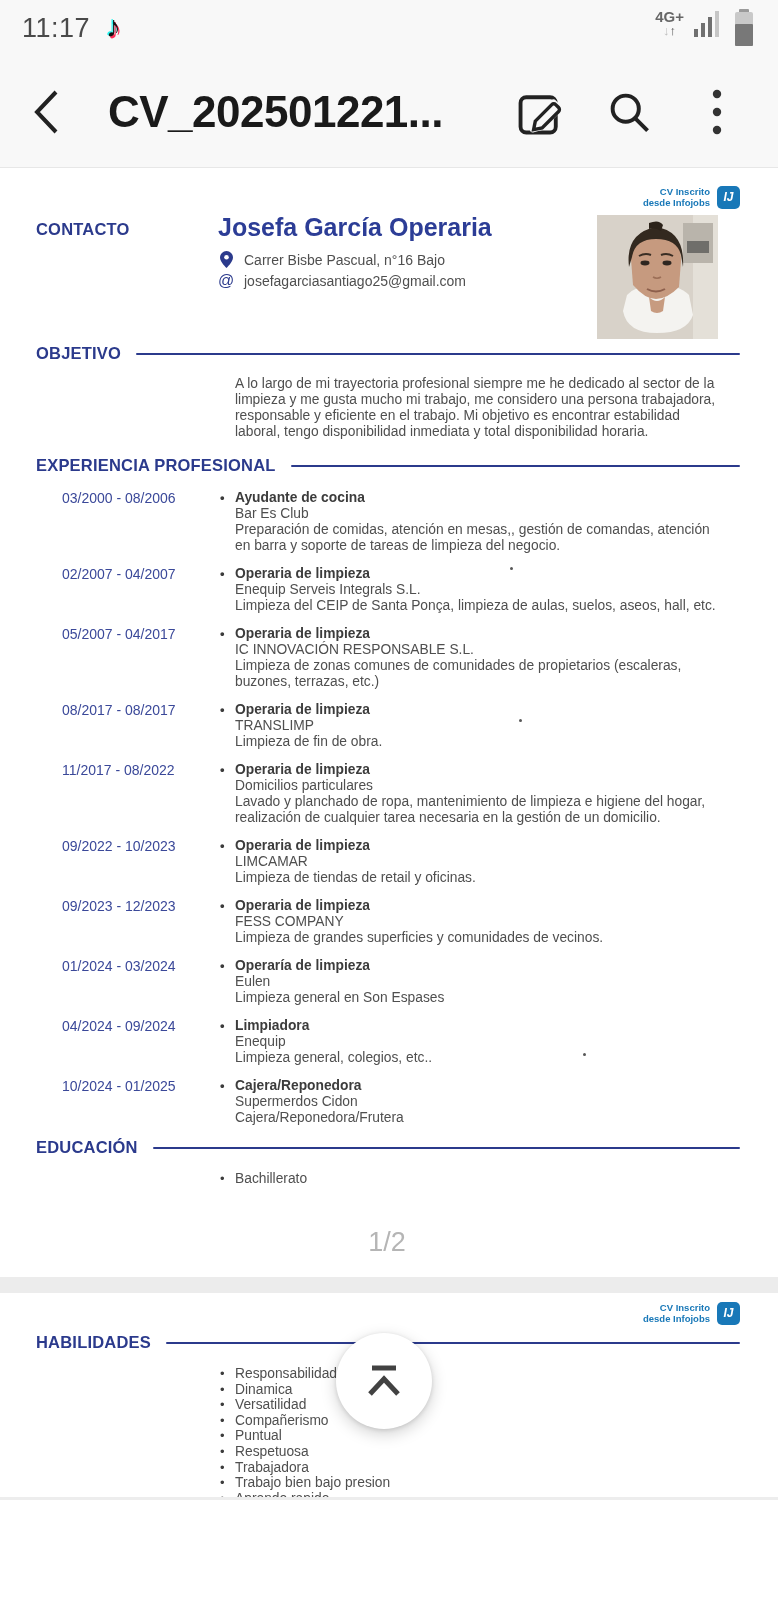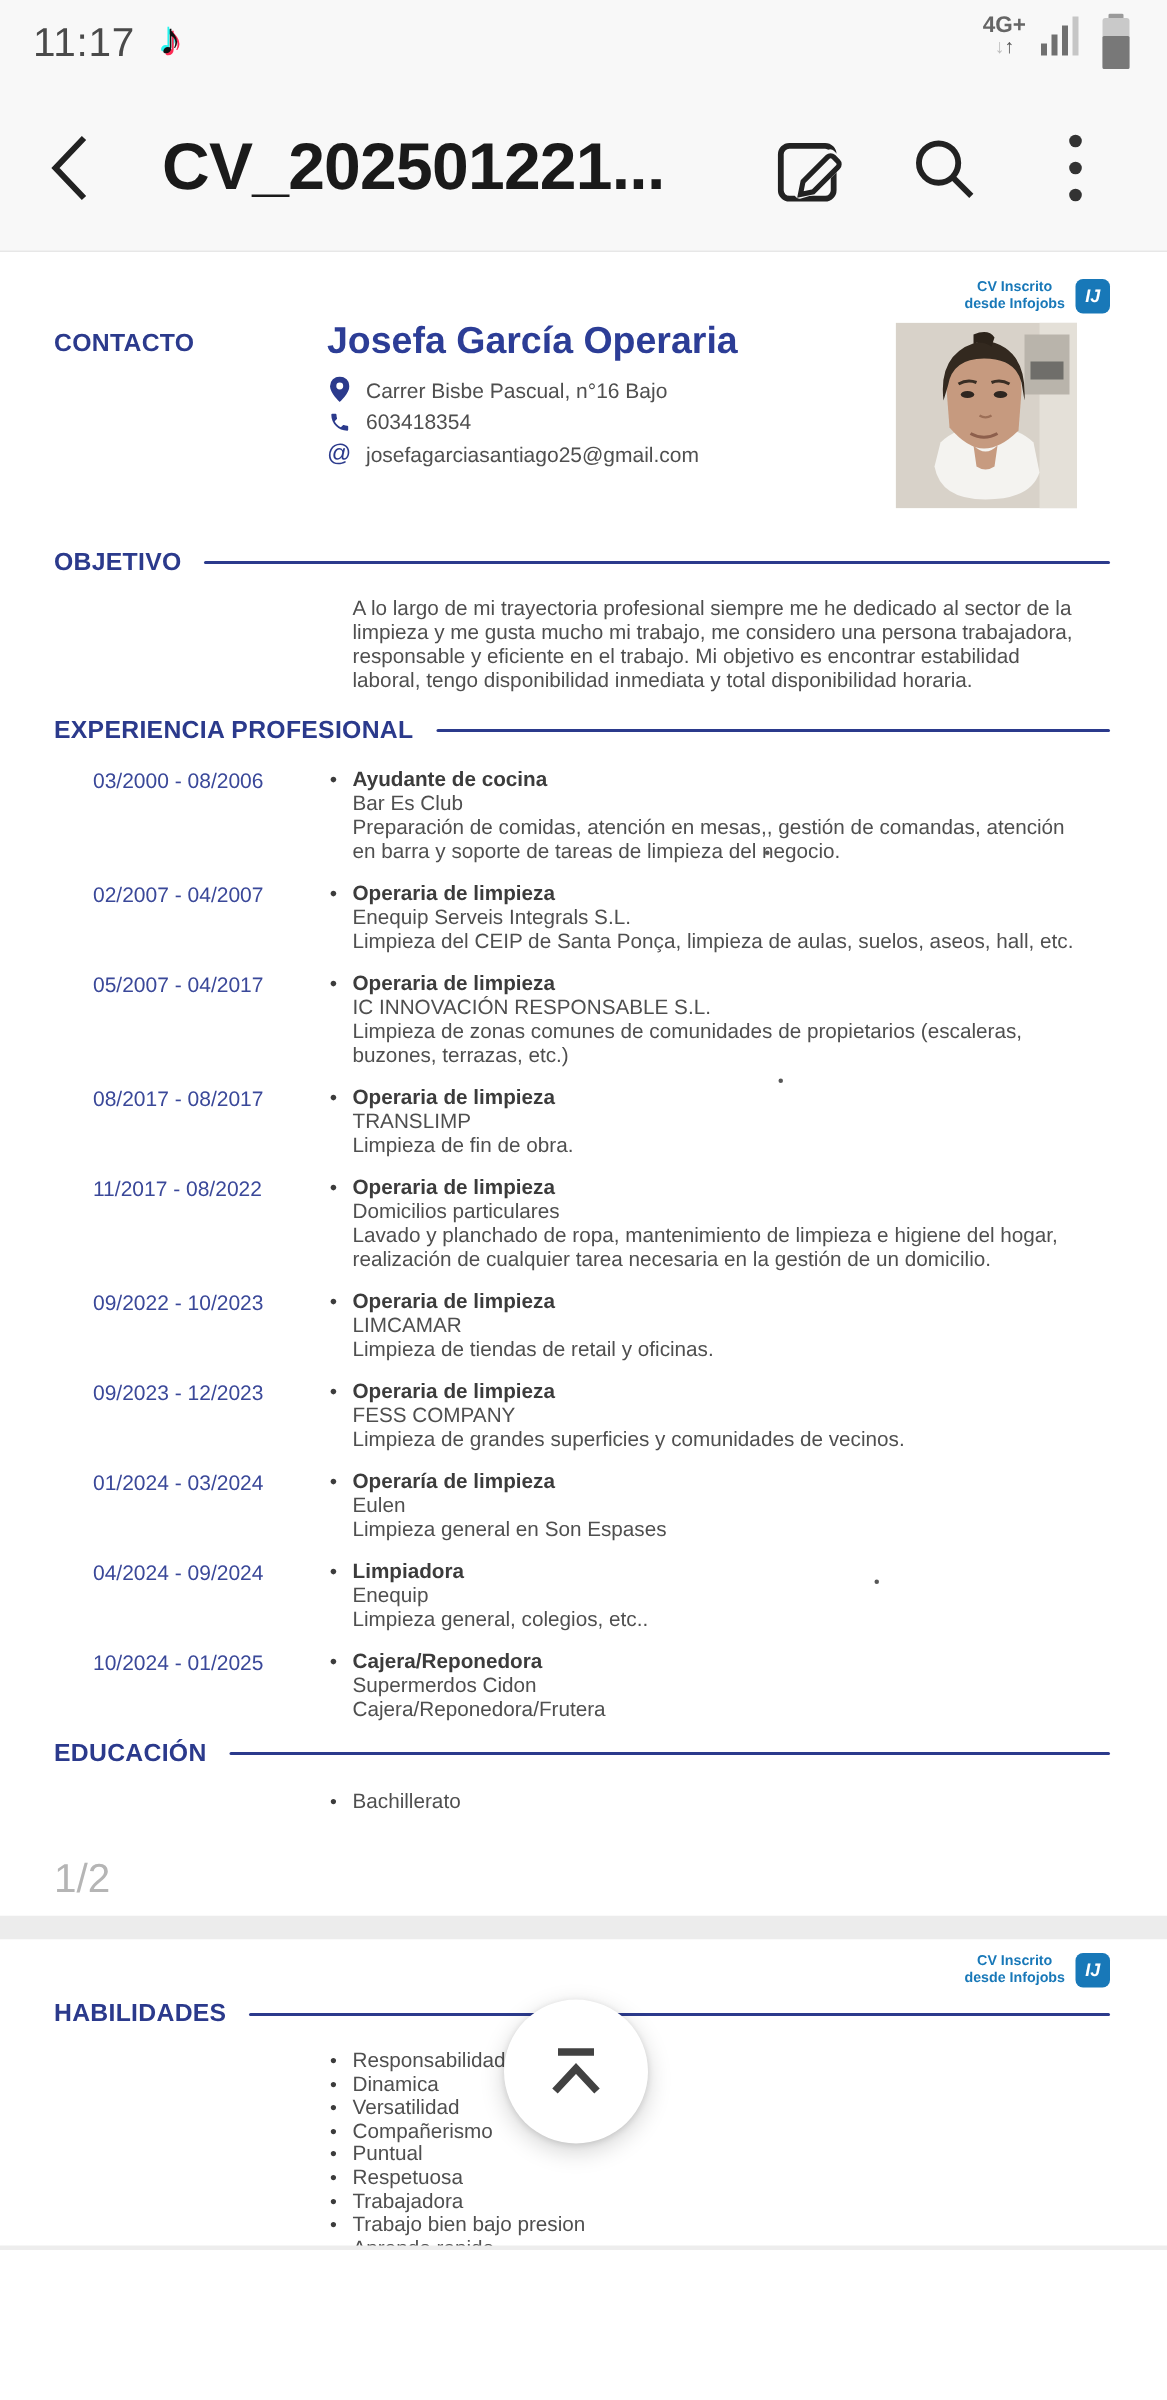--- a/index.html
+++ b/index.html
@@ -38,21 +38,21 @@
   .tb-btn{width:62px;height:62px;display:flex;align-items:center;justify-content:center;background:none;border:none;cursor:pointer;}
 
   
   .doc{position:absolute;top:169px;left:0;right:0;bottom:0;background:#fff;overflow:hidden;}
   .page1{position:relative;padding:14px 38px 0 36px;height:1108px;background:#fff;}
   .page-gap{height:16px;background:#ececec;}
   .page2{position:relative;padding:6px 38px 0 36px;background:#fff;height:295px;}
 
   .badge-row{display:flex;justify-content:flex-end;align-items:center;height:28px;}
   .badge{display:flex;align-items:center;gap:7px;}
-  .badge-text{font-size:9.5px;line-height:11px;font-weight:700;color:var(--ij-blue);text-align:center;}
+  .badge-text{font-size:9.5px;line-height:11px;font-weight:700;color:var(--ij-blue);text-align:right;}
   .badge-logo{width:23px;height:23px;border-radius:5px;background:var(--ij-blue);color:#fff;
     font-size:12px;font-weight:700;font-style:italic;display:flex;align-items:center;justify-content:center;}
 
   .row{display:grid;grid-template-columns:182px minmax(0,500px);}
   .col-main{position:relative;padding-left:17px;}
 
   .sec-row{display:flex;align-items:center;}
   .sec-title{font-size:16.5px;font-weight:700;color:var(--navy);letter-spacing:.2px;white-space:nowrap;}
   .sec-rule{flex:1;height:2px;background:var(--navy);margin-left:15px;border-radius:1px;}
 
@@ -73,21 +73,21 @@
   .xp{margin-bottom:12px;}
   .xp-dates{padding-left:26px;font-size:14px;color:var(--date-blue);line-height:16px;}
   .bul{position:relative;}
   .bul::before{content:"•";position:absolute;left:-15px;top:0;color:#3c3c3c;font-size:13px;}
   .xp-title{font-size:13.8px;line-height:16px;font-weight:700;color:var(--title-gray);}
   .xp-co,.xp-desc{font-size:13.8px;line-height:16px;color:var(--body);}
   .edu-head{margin-top:10px;}
   .edu-row{margin-top:14px;}
   ul.plain{list-style:none;}
   ul.plain li{font-size:13.8px;line-height:16px;color:var(--body);}
-  .pagenum{margin-top:28px;text-align:left;font-size:27px;color:var(--pagenum);padding-right:2px;}
+  .pagenum{margin-top:40px;text-align:center;font-size:27px;color:var(--pagenum);padding-right:2px;}
 
   .hab-head{margin-top:6px;}
   .skills-row{margin-top:14px;}
   ul.skills{list-style:none;}
   ul.skills li{font-size:13.8px;line-height:15.6px;color:var(--body);position:relative;}
   ul.skills li::before{content:"•";position:absolute;left:-15px;top:0;color:#3c3c3c;font-size:13px;}
 
   .artifact{position:absolute;width:3px;height:3px;border-radius:50%;background:#3a3a3a;opacity:.85;}
 
   
@@ -179,28 +179,20 @@
           <div class="c-line">
             <span class="c-ic">
                 <svg width="13" height="17" viewBox="0 0 13 17">
               <path d="M6.5 0 A6.5 6.5 0 0 1 13 6.5 C13 11 6.5 17 6.5 17 S0 11 0 6.5 A6.5 6.5 0 0 1 6.5 0 Z" fill="#2b3a8c"></path>
               <circle cx="6.5" cy="6.3" r="2.3" fill="#fff"></circle>
                 </svg>
               </span>
             <span>Carrer Bisbe Pascual, n°16 Bajo</span>
           </div>
           <div class="c-line">
-            <span class="c-ic">
-                <svg width="15" height="15" viewBox="0 0 24 24">
-              <path d="M6.6 10.8c1.4 2.8 3.8 5.1 6.6 6.6l2.2-2.2c.3-.3.7-.4 1-.2 1.1.4 2.3.6 3.6.6.6 0 1 .4 1 1V20c0 .6-.4 1-1 1C10.6 21 3 13.4 3 4c0-.6.4-1 1-1h3.5c.6 0 1 .4 1 1 0 1.2.2 2.4.6 3.6.1.3 0 .7-.2 1l-2.3 2.2z" fill="#2b3a8c"></path>
-                </svg>
-              </span>
-            <span>603418354</span>
-          </div>
-          <div class="c-line">
             <span class="at">@</span>
             <span>josefagarciasantiago25@gmail.com</span>
           </div>
         </div>
       </div>
 
       <div class="photo">
         <svg width="121" height="124" viewBox="0 0 121 124">
           <rect width="121" height="124" fill="#d8d2c9"></rect>
           <rect x="96" y="0" width="25" height="124" fill="#e4e0d8"></rect>

